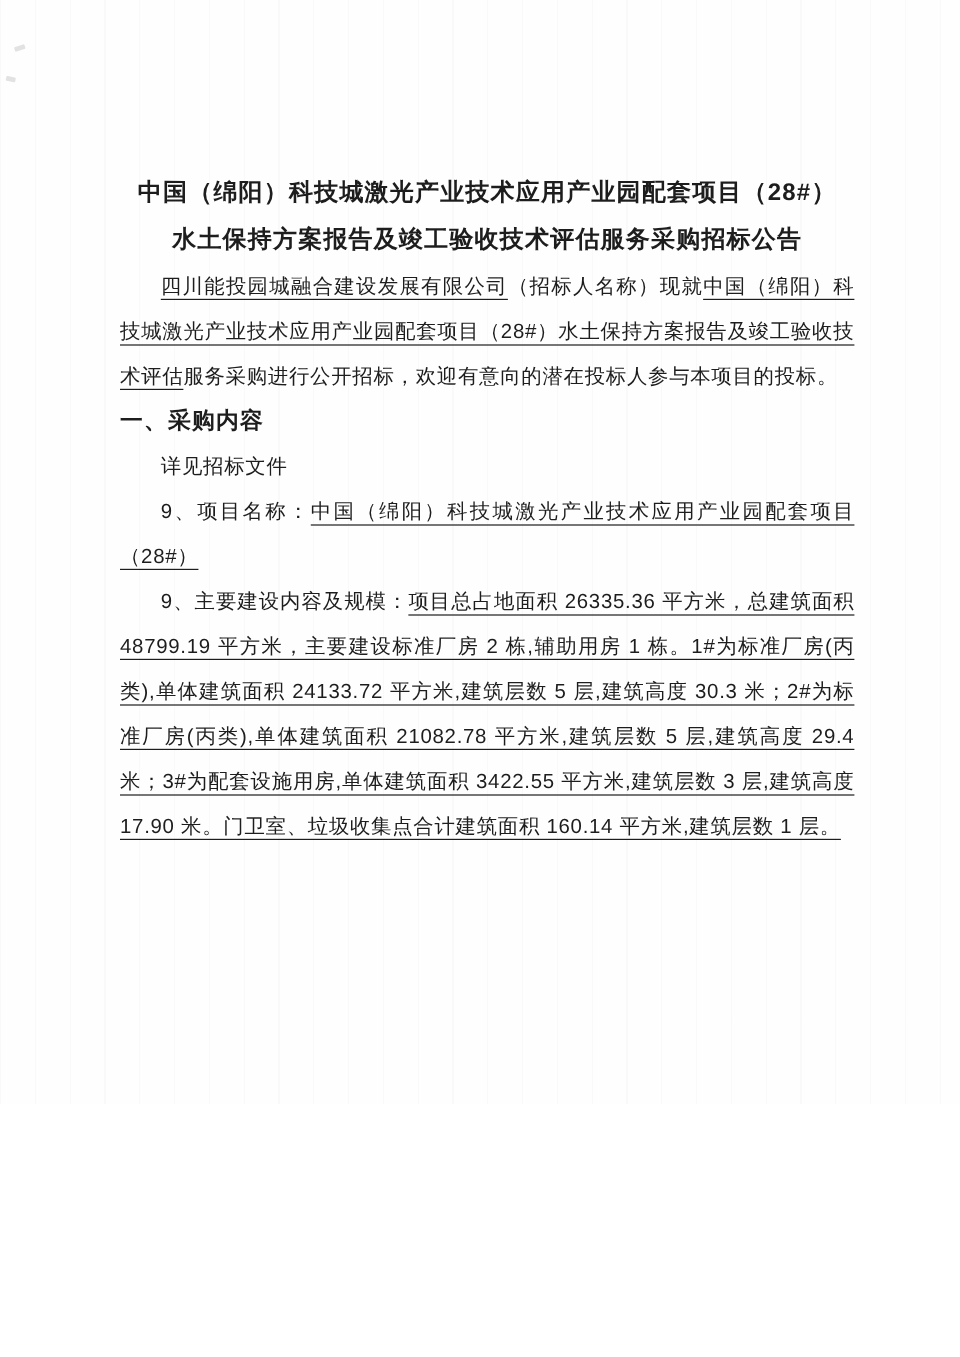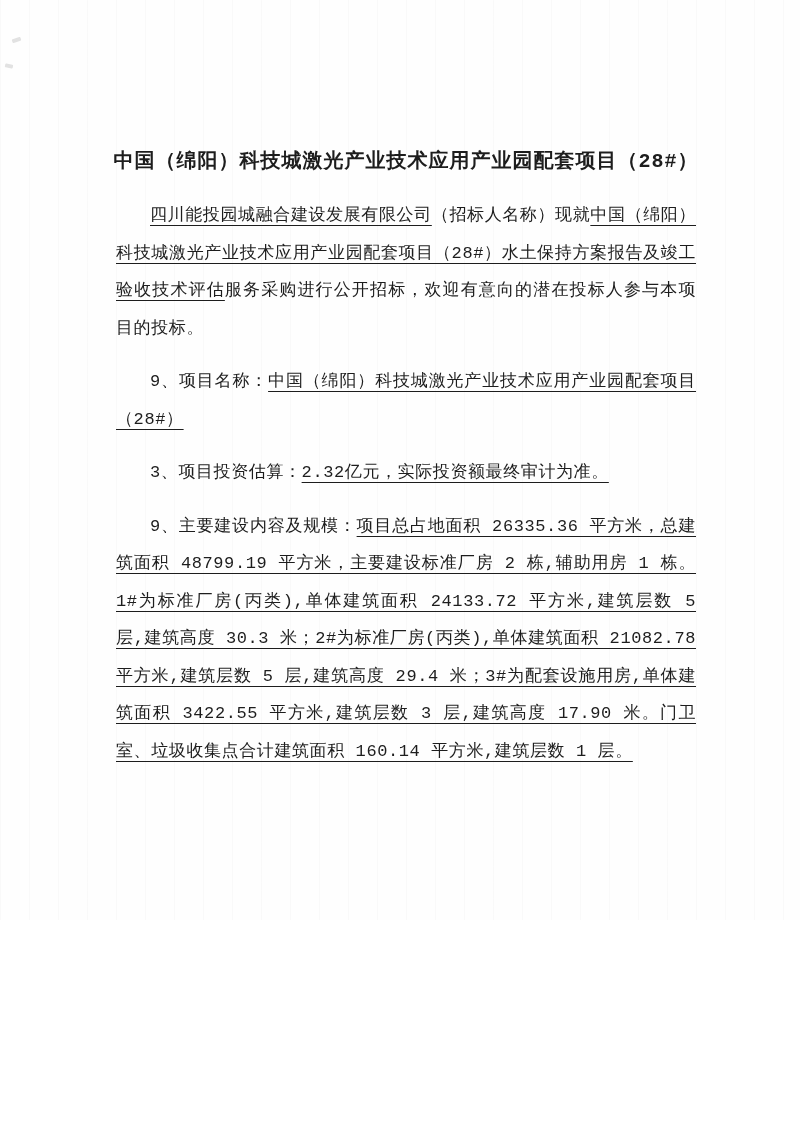--- a/index.html
+++ b/index.html
@@ -6,21 +6,21 @@
   html, body {
     margin: 0; padding: 0;
     width: 800px; height: 1131px;
     background: #ffffff;
   }
   .page {
     position: relative;
     width: 800px; height: 920px;
     overflow: hidden;
     color: #1d1d1d;
-    font-family: Liberation Mono, monospace;
+    font-family: Liberation Sans, sans-serif;
     background:
       repeating-linear-gradient(90deg,
         rgba(0,0,0,0.018) 0px, rgba(0,0,0,0.018) 1px,
         rgba(255,255,255,0) 1px, rgba(255,255,255,0) 29px);
     background-color: #fefefe;
   }
   .content {
     position: absolute;
     left: 100px; top: 142px;
     width: 612px;
@@ -35,21 +35,21 @@
   }
   .tline { display: block; }
   .heading {
     margin: 0;
     font-size: 19px;
     font-weight: bold;
     line-height: 37.5px;
     letter-spacing: 1px;
   }
   .para {
-    margin: 16px;
+    margin: 0;
     font-size: 17px;
     line-height: 37.5px;
     letter-spacing: 0.6px;
     text-align: justify;
   }
   .indent { text-indent: 2em; }
   .u {
     text-decoration: underline;
     text-underline-offset: 5px;
     text-decoration-thickness: 1px;
@@ -75,32 +75,34 @@
 
 <div class="page">
 
   <div class="speck speck-1"></div>
   <div class="speck speck-2"></div>
 
   <div class="content">
 
     <h1 class="title">
       <span class="tline">中国（绵阳）科技城激光产业技术应用产业园配套项目（28#）</span>
+      <span class="tline">水土保持方案报告及竣工验收技术评估服务采购招标公告</span>
     </h1>
 
     <p class="para indent"><span class="u">四川能投园城融合建设发展有限公司</span><span>（招标人名称）现就</span><span class="u">中国（绵阳）科技城激光产业技术应用产业园配套项目（28#）水土保持方案报告及竣工验收技术评估</span><span>服务采购进行公开招标，欢迎有意向的潜在投标人参与本项目的投标。</span></p>
 
+    <h2 class="heading">一、采购内容</h2>
 
 
+    <p class="para indent">详见招标文件</p>
 
 
     <p class="para indent"><span>9、项目名称：</span><span class="u">中国（绵阳）科技城激光产业技术应用产业园配套项目（28#）</span></p>
 
 
-    <p class="para indent"><span>3、项目投资估算：</span><span class="u">2.32亿元，实际投资额最终审计为准。</span></p>
 
 
     <p class="para indent"><span>9、主要建设内容及规模：</span><span class="u">项目总占地面积 26335.36 平方米，总建筑面积 48799.19 平方米，主要建设标准厂房 2 栋,辅助用房 1 栋。1#为标准厂房(丙类),单体建筑面积 24133.72 平方米,建筑层数 5 层,建筑高度 30.3 米；2#为标准厂房(丙类),单体建筑面积 21082.78 平方米,建筑层数 5 层,建筑高度 29.4 米；3#为配套设施用房,单体建筑面积 3422.55 平方米,建筑层数 3 层,建筑高度 17.90 米。门卫室、垃圾收集点合计建筑面积 160.14 平方米,建筑层数 1 层。</span></p>
 
   </div>
 
   <div class="pageno">- 1 -</div>
 
 </div>
 

